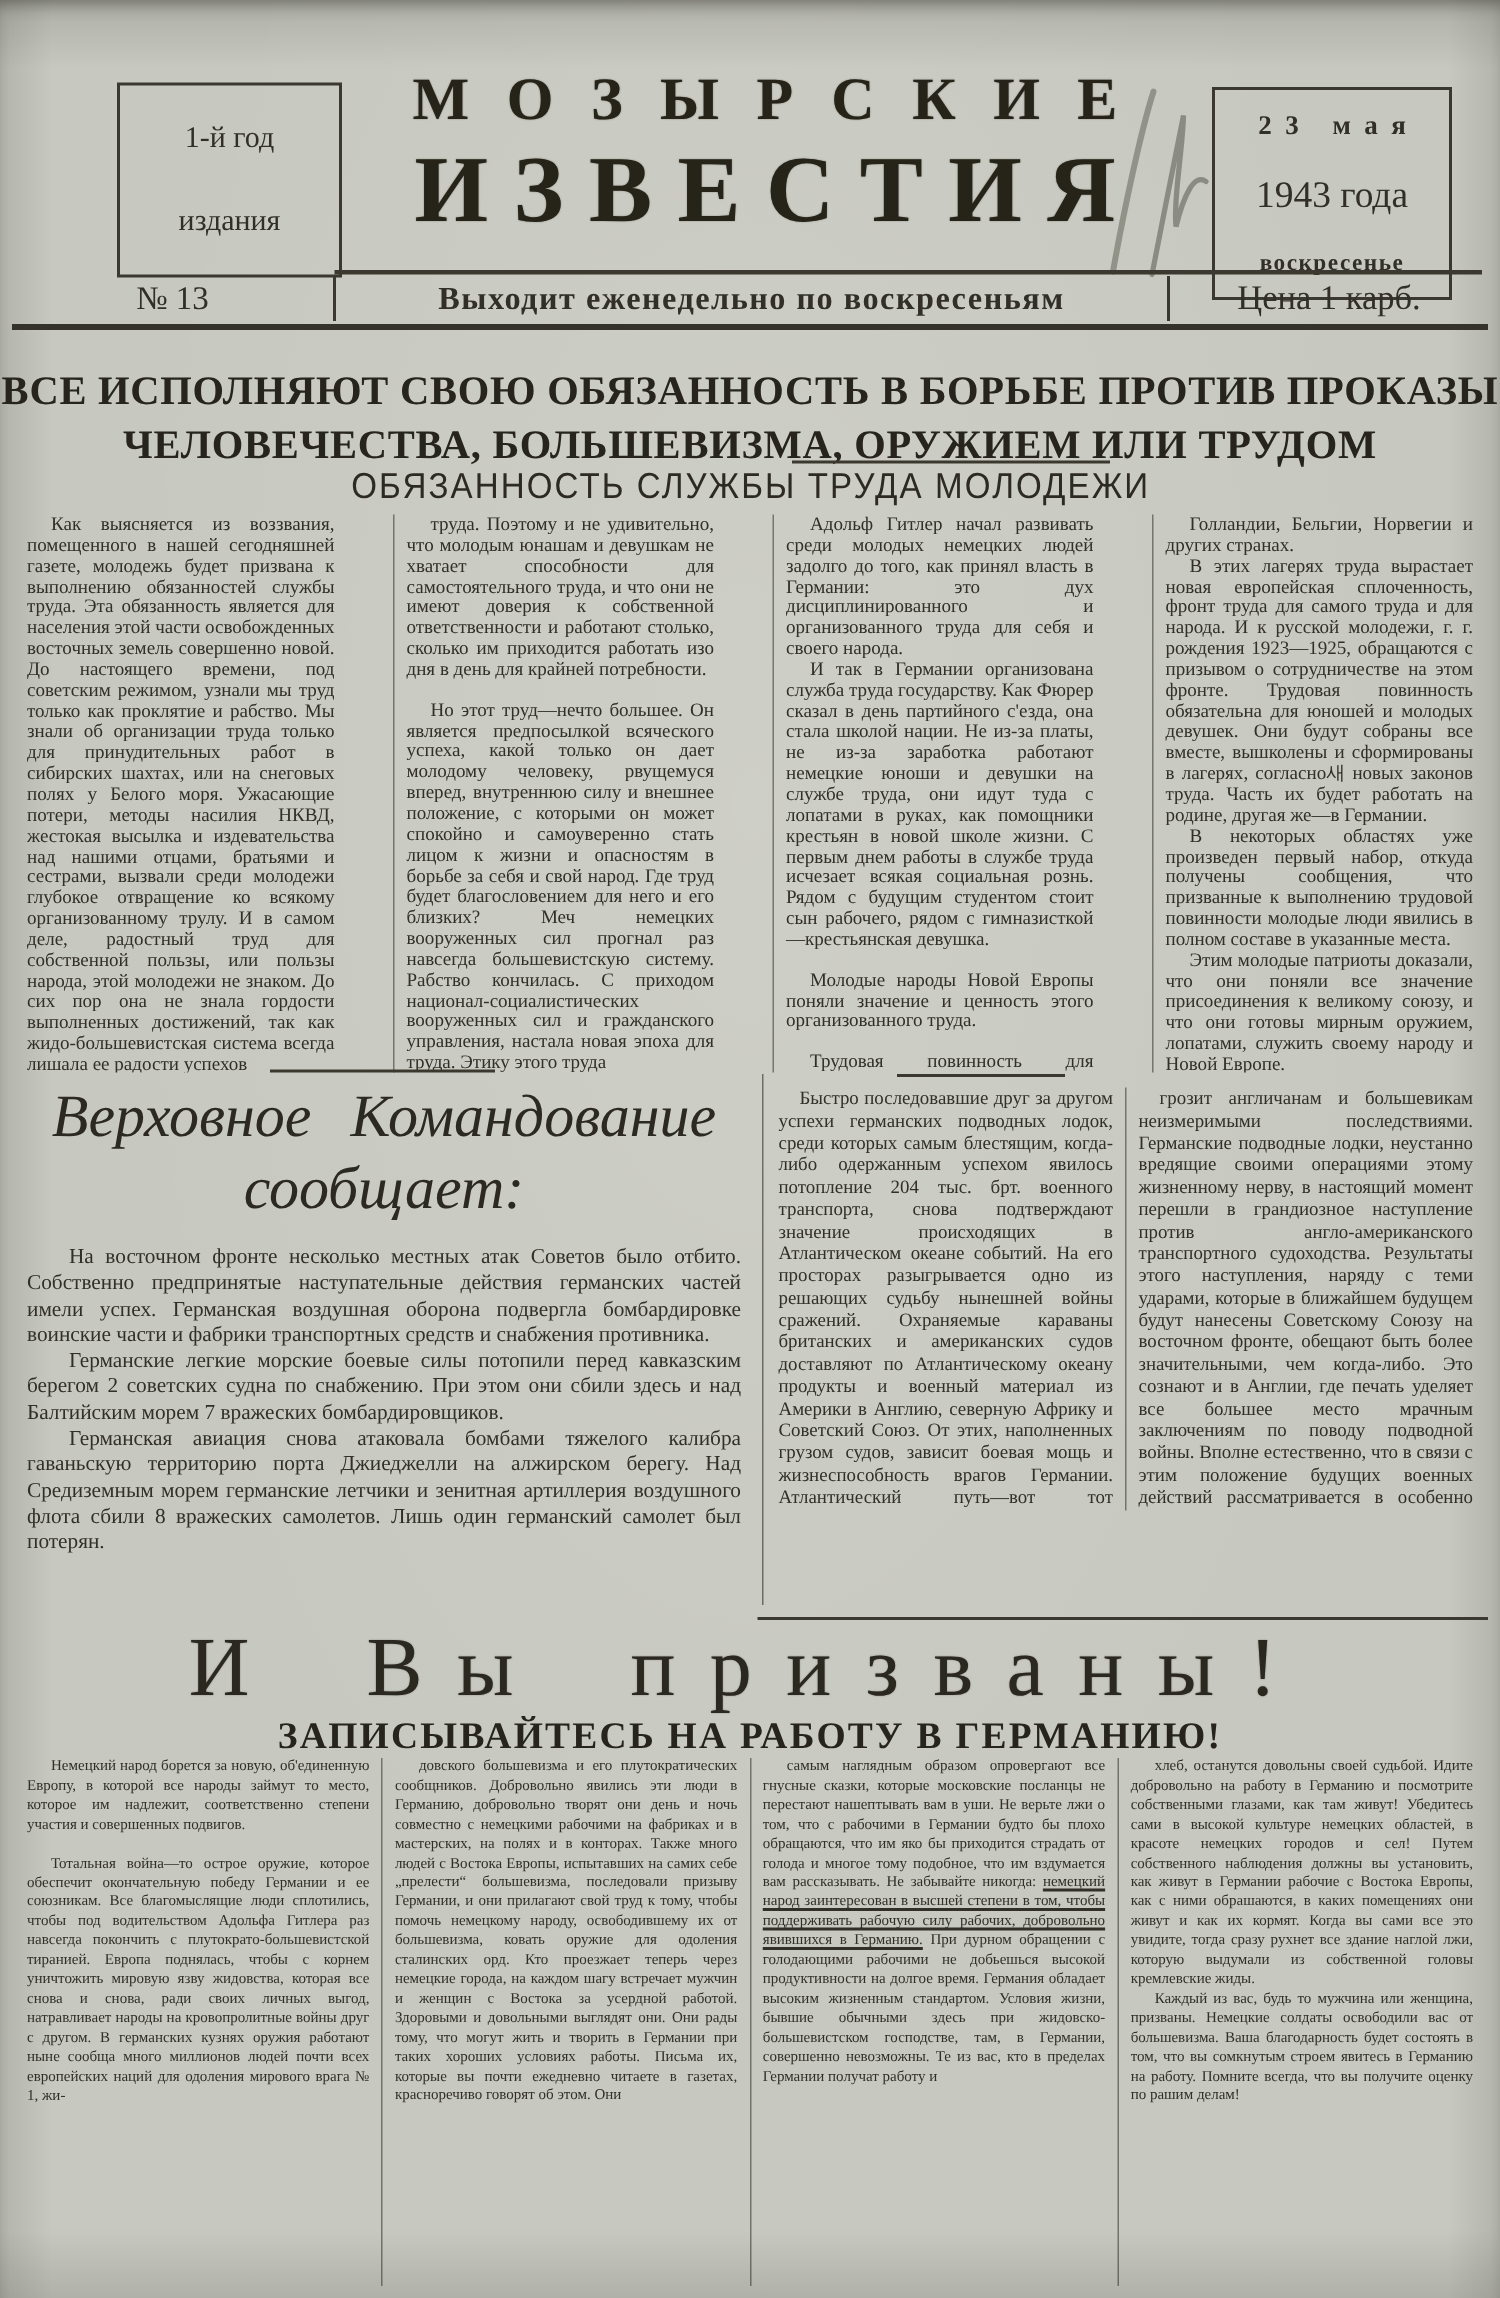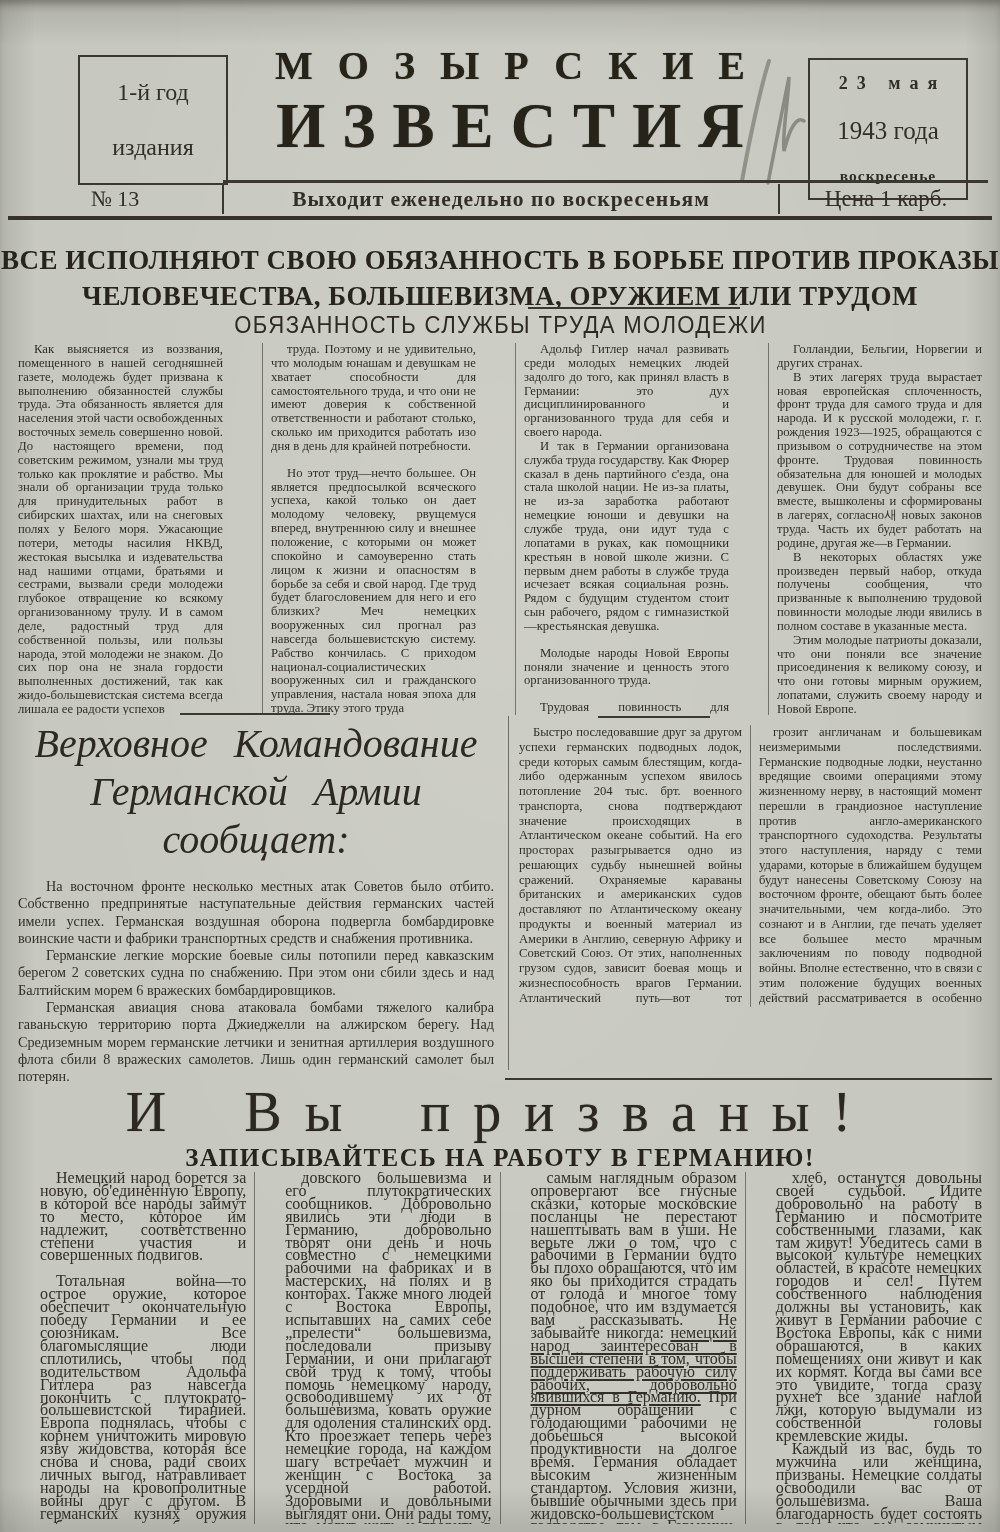--- a/index.html
+++ b/index.html
@@ -7,21 +7,21 @@
     position:relative;width:1000px;height:1532px;overflow:hidden;
     font-family:"Liberation Serif",serif;color:#312f28;
     background:
       radial-gradient(ellipse at 50% 35%, rgba(255,255,255,.12), rgba(0,0,0,0) 62%),
       linear-gradient(90deg, rgba(55,55,45,.14), rgba(0,0,0,0) 3.5%, rgba(0,0,0,0) 96.5%, rgba(55,55,45,.14)),
       linear-gradient(0deg, rgba(55,55,45,.16), rgba(0,0,0,0) 3%, rgba(0,0,0,0) 97%, rgba(55,55,45,.18)),
       #c7c8bf;
     box-shadow:inset 0 8px 10px -5px rgba(40,40,30,.45);
   }
   .mbox{position:absolute;border:2px solid #3a382f;text-align:center;}
-  .edition{left:78px;top:55px;width:138px;height:110px;font-size:24px;
+  .edition{left:78px;top:55px;width:138px;height:110px;font-size:20px;
     display:flex;flex-direction:column;justify-content:space-around;padding:8px 4px;}
   .datebox{left:808px;top:58px;width:148px;height:112px;
     display:flex;flex-direction:column;justify-content:space-between;padding:13px 4px;}
   .datebox .d1{font-weight:700;font-size:18px;letter-spacing:9px;padding-left:9px;}
   .datebox .d2{font-size:25px;}
   .datebox .d3{font-weight:700;font-size:15.5px;letter-spacing:1px;}
   .mast-center{position:absolute;left:235px;top:42px;width:550px;text-align:center;color:#262419;}
   .mast-center .t1{font-size:40px;font-weight:700;letter-spacing:25px;padding-left:25px;
     text-shadow:0 0 1px rgba(35,33,25,.55);}
   .mast-center .t2{font-size:63px;font-weight:700;letter-spacing:17px;padding-left:17px;margin-top:1px;
@@ -60,21 +60,21 @@
   .atl-title{text-align:center;font-size:26.5px;line-height:33px;color:#2b2922;margin-top:4px;}
   .atl-cols{height:282px;margin-top:9px;}
   .atl-cols p{margin:0;text-align:justify;text-indent:14px;font-size:12.6px;line-height:14.75px;}
   .appeal-rule{position:absolute;left:505px;top:1078px;width:487px;height:2px;background:#3a382f;}
   .appeal-head{position:absolute;left:0;top:1080px;width:1000px;text-align:center;
     font-size:56px;letter-spacing:23px;word-spacing:18px;color:#2b2820;
     text-shadow:0 0 1px rgba(35,33,25,.5);}
   .appeal-sub{position:absolute;left:0;top:1144px;width:1000px;text-align:center;
     font-weight:700;font-size:25px;letter-spacing:1.5px;color:#26241d;}
   .bottom{position:absolute;left:10px;top:1172px;width:980px;height:352px;}
-  .bottom p{font-size:16px;line-height:12.9px;margin-left:22px;}
+  .bottom p{font-size:10px;line-height:12.9px;}
   .u{text-decoration:underline;text-underline-offset:2px;text-decoration-thickness:1.5px;}
 </style>
 </head>
 <body>
 
 <div class="paper">
 
   <div class="mbox edition">
     <div>1-й год</div>
     <div>издания</div>
@@ -138,26 +138,25 @@
     </div>
   </div>
 
   <div class="endrule r1"></div>
   <div class="endrule r2"></div>
 
   <div class="middle">
     <div class="okw">
       <div class="okw-title">
         <div>Верховное Командование</div>
-        <div>Германской Армии</div>
         <div>сообщает:</div>
       </div>
       <div class="okw-body">
         <p>На восточном фронте несколько местных атак Советов было отбито. Собственно предпринятые наступательные действия германских частей имели успех. Германская воздушная оборона подвергла бомбардировке воинские части и фабрики транспортных средств и снабжения противника.</p>
-        <p>Германские легкие морские боевые силы потопили перед кавказским берегом 2 советских судна по снабжению. При этом они сбили здесь и над Балтийским морем 6 вражеских бомбардировщиков.</p>
+        <p>Германские легкие морские боевые силы потопили перед кавказским берегом 2 советских судна по снабжению. При этом они сбили здесь и над Балтийским морем 7 вражеских бомбардировщиков.</p>
         <p>Германская авиация снова атаковала бомбами тяжелого калибра гаваньскую территорию порта Джиеджелли на алжирском берегу. Над Средиземным морем германские летчики и зенитная артиллерия воздушного флота сбили 8 вражеских самолетов. Лишь один германский самолет был потерян.</p>
       </div>
     </div>
     <div class="atl">
       <div class="cols atl-cols">
         <div class="col">
           <p>Быстро последовавшие друг за другом успехи германских подводных лодок, среди которых самым блестящим, когда-либо одержанным успехом явилось потопление 204 тыс. брт. военного транспорта, снова подтверждают значение происходящих в Атлантическом океане событий. На его просторах разыгрывается одно из решающих судьбу нынешней войны сражений. Охраняемые караваны британских и американских судов доставляют по Атлантическому океану продукты и военный материал из Америки в Англию, северную Африку и Советский Союз. От этих, наполненных грузом судов, зависит боевая мощь и жизнеспособность врагов Германии. Атлантический путь—вот тот жизненный нерв, расстройство которого</p>
         </div>
         <div class="col">
           <p>грозит англичанам и большевикам неизмеримыми последствиями. Германские подводные лодки, неустанно вредящие своими операциями этому жизненному нерву, в настоящий момент перешли в грандиозное наступление против англо-американского транспортного судоходства. Результаты этого наступления, наряду с теми ударами, которые в ближайшем будущем будут нанесены Советскому Союзу на восточном фронте, обещают быть более значительными, чем когда-либо. Это сознают и в Англии, где печать уделяет все большее место мрачным заключениям по поводу подводной войны. Вполне естественно, что в связи с этим положение будущих военных действий рассматривается в особенно мрачных тонах.</p>

